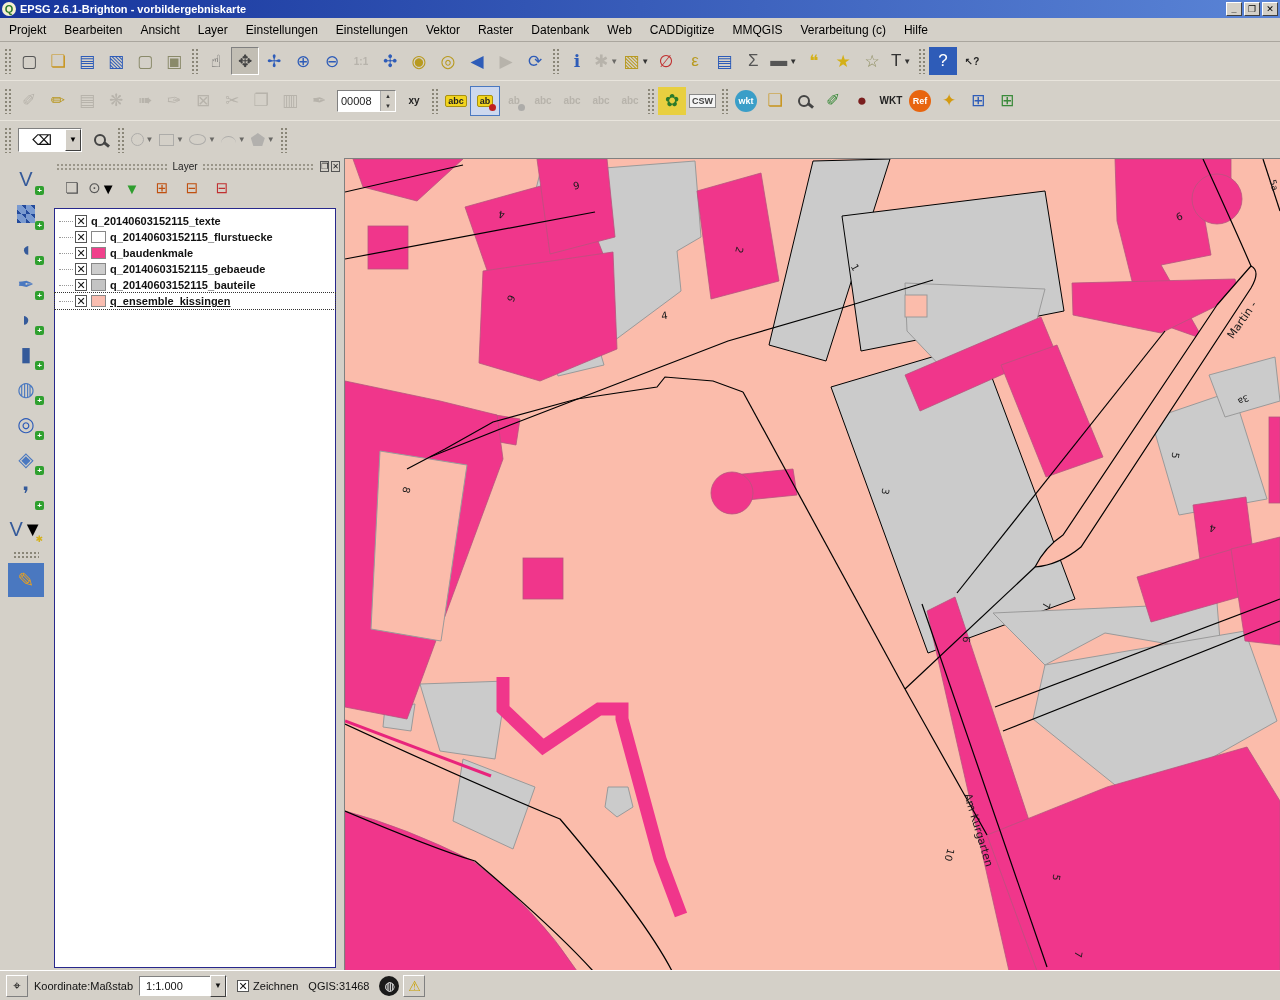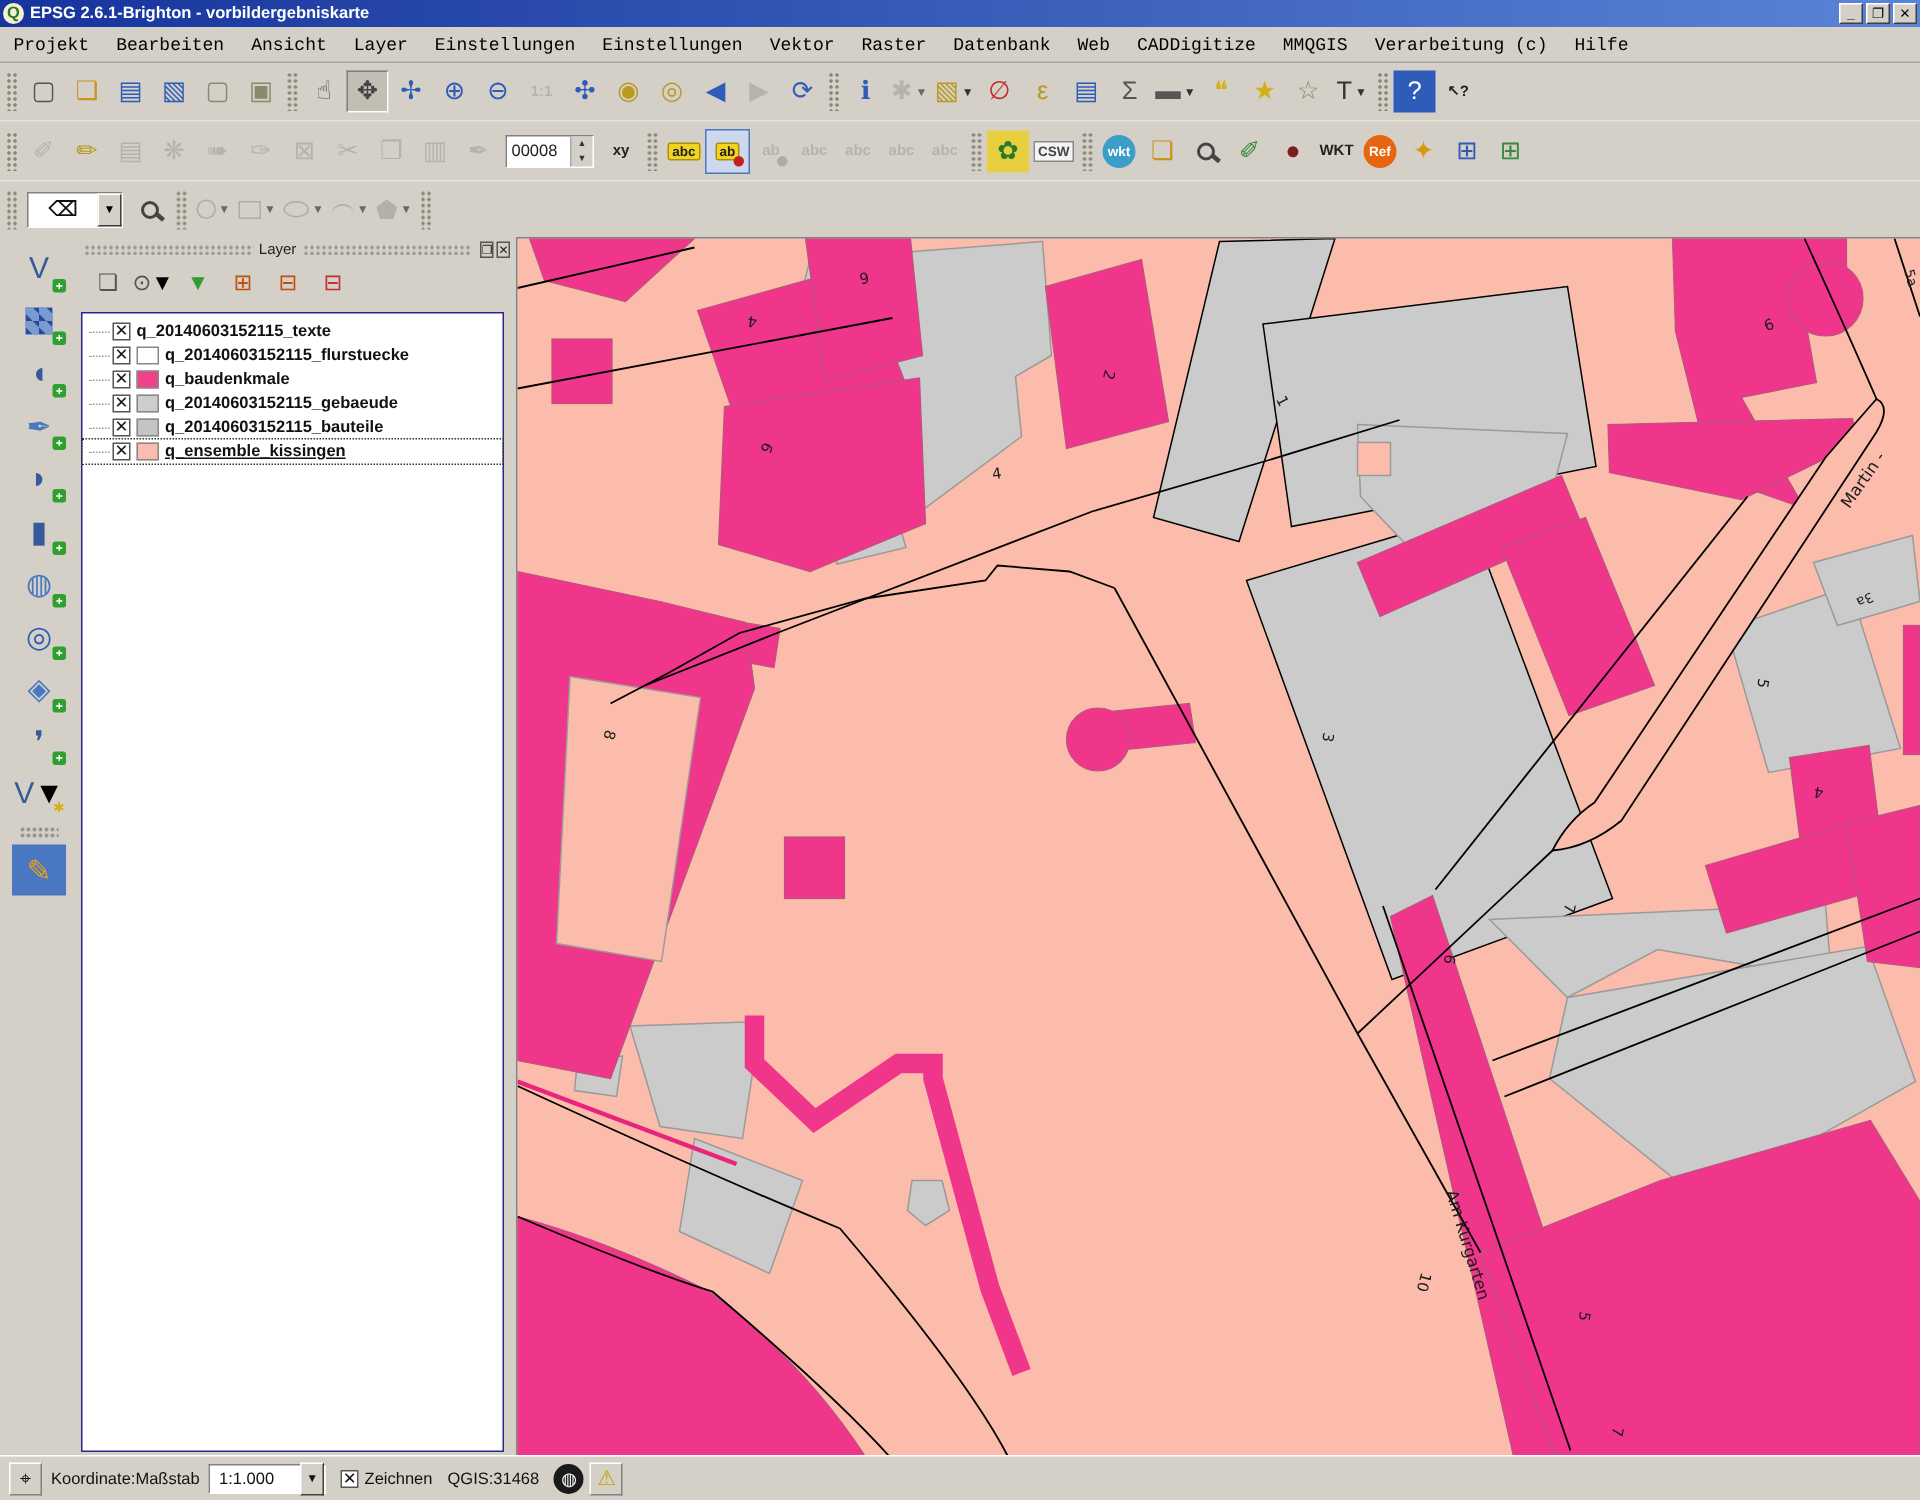--- a/index.html
+++ b/index.html
@@ -10,21 +10,21 @@
     align-items:center; padding:0 2px; font-size:11px; font-weight:bold; }
   .app-icon { width:14px; height:14px; background:#f5f0d0; border-radius:50%;
     color:#2a7a2a; font-size:11px; line-height:14px; text-align:center; font-weight:bold; margin-right:4px; }
   .win-btns { margin-left:auto; display:flex; gap:2px; }
   .win-btn { width:16px; height:14px; background:#d4d0c8; color:#000;
     border:1px solid; border-color:#fff #404040 #404040 #fff; font-size:9px;
     line-height:12px; text-align:center; font-weight:bold; }
   .menubar { position:absolute; left:0; top:18px; width:1280px; height:24px;
     background:#d4d0c8; display:flex; align-items:center; font-size:12px;
     border-bottom:1px solid #aaa69e; }
-  .menu-item { padding:3px 9px; color:#000;font-family:Liberation Mono, monospace; }
+  .menu-item { padding:3px 9px; color:#000; }
   .toolbar { position:absolute; left:0; width:1280px; background:#d4d0c8;
     display:flex; align-items:center; gap:1px; padding-left:2px; }
   #tb1 { top:42px; height:38px; }
   #tb2 { top:80px; height:40px; border-top:1px solid #e8e4dc; }
   #tb3 { top:120px; height:38px; border-top:1px solid #e8e4dc; }
   .tb-handle { width:8px; height:26px; margin:0 2px;
     background-image:radial-gradient(circle,#8a8678 1px,transparent 1.2px);
     background-size:4px 4px; }
   .tbtn { min-width:28px; height:28px; display:flex; align-items:center;
     justify-content:center; font-size:17px; color:#444; position:relative; padding:0 2px; }
@@ -103,21 +103,21 @@
     font-size:11px; padding:0 6px; color:#111; }
   .sb-msg { flex:1; }
   .sb-btn { width:22px; height:22px; border:1px solid; border-color:#fff #808080 #808080 #fff;
     background:#d4d0c8; display:flex; align-items:center; justify-content:center;
     font-size:13px; margin-right:6px; }
   .sb-input { width:300px; height:20px; background:#fff; border:1px solid;
     border-color:#808080 #fff #fff #808080; text-align:center; font-size:11px;
     margin:0 10px 0 6px; line-height:18px; }
   .sb-combo { display:inline-flex; height:20px; background:#fff; border:1px solid;
     border-color:#808080 #fff #fff #808080; margin:0 10px 0 6px; align-items:center; }
-  .sb-combo .val { width:60px; padding-left:6px; font-size:11px; }
+  .sb-combo .val { width:70px; padding-left:6px; font-size:11px; }
   .sb-check { width:12px; height:12px; background:#fff; border:1px solid #555;
     font-size:11px; line-height:10px; text-align:center; font-weight:bold; margin-right:4px; }
   .sb-round { width:20px; height:20px; border-radius:50%; background:#1a1a1a; color:#fff;
     display:flex; align-items:center; justify-content:center; font-size:12px; margin:0 4px 0 10px; }
   .sb-warn { width:22px; height:22px; border:1px solid; border-color:#fff #808080 #808080 #fff;
     display:flex; align-items:center; justify-content:center; color:#c8a000; font-size:14px; }
   .maplbl { font-family:"DejaVu Sans",sans-serif; fill:#1a1a1a; }
 </style>
 </head>
 <body>

